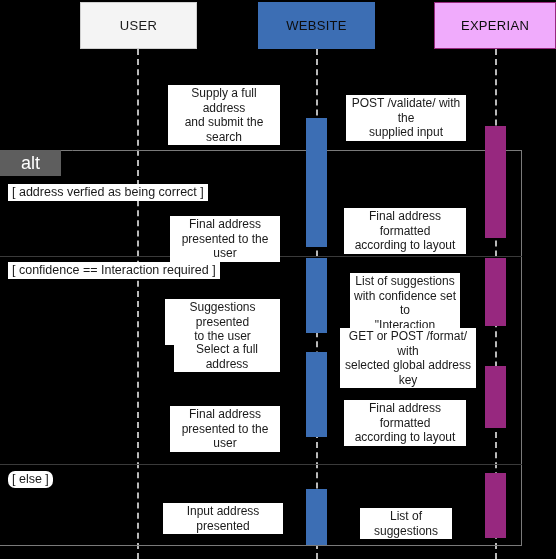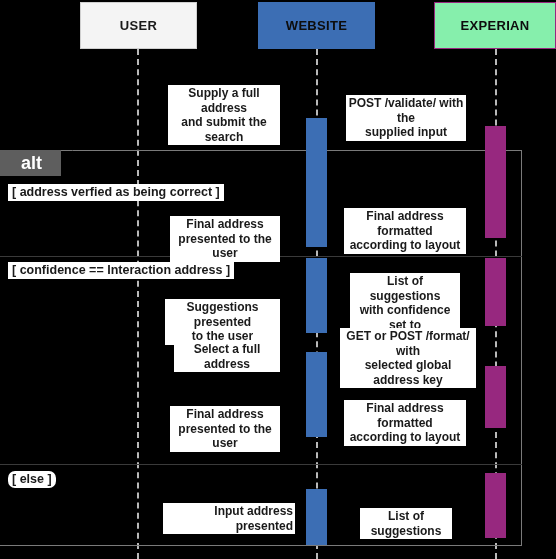--- a/index.html
+++ b/index.html
@@ -2,42 +2,41 @@
 <html><head>
 <meta charset="utf-8">
 <style>
   html,body{margin:0;padding:0;background:#000;}
   #stage{
     position:relative;
     width:556px;height:559px;
     background:#000000;
     font-family:"Liberation Sans", sans-serif;
     overflow:hidden;
-    font-weight:bold;
   }
   
   .participant{
     position:absolute;
     box-sizing:border-box;
     display:flex;align-items:center;justify-content:center;
     font-size:13px;
     letter-spacing:.3px;
     color:#000000;
   }
   .p-user{
     left:80px;top:2px;width:117px;height:47px;
     background:#f4f4f4;border:1px solid #cfcfcf;color:#1a1a1a;
   }
   .p-website{
     left:258px;top:2px;width:117px;height:47px;
     background:#3c6eb4;border:1px solid #3c6eb4;color:#0d0d0d;
   }
   .p-experian{
     left:434px;top:2px;width:122px;height:47px;
-    background:#86efac;border:1px solid #97287f;color:#0d0d0d;
+    background:#f0abfc;border:1px solid #97287f;color:#0d0d0d;
   }
   
   .lifeline{
     position:absolute;
     width:0;
     border-left:2px dashed #b9b9b9;
   }
   .ll-user{left:137px;top:49px;height:510px;}
   .ll-website{left:316px;top:49px;height:510px;}
   .ll-experian{left:495px;top:49px;height:510px;}
@@ -127,21 +126,21 @@
   <div class="activation act-web" style="top:258px;height:75px;"></div>
   <div class="activation act-web" style="top:352px;height:85px;"></div>
   <div class="activation act-web" style="top:489px;height:56px;"></div>
 
   <div class="activation act-exp" style="top:126px;height:112px;"></div>
   <div class="activation act-exp" style="top:258px;height:68px;"></div>
   <div class="activation act-exp" style="top:366px;height:62px;"></div>
   <div class="activation act-exp" style="top:473px;height:65px;"></div>
 
   <div class="guard" style="left:8px;top:184px;">[ address verfied as being correct ]</div>
-  <div class="guard" style="left:8px;top:262px;">[ confidence == Interaction address ]</div>
+  <div class="guard" style="left:8px;top:262px;">[ confidence == Interaction required ]</div>
   <div class="guard" style="left:8px;top:471px;border-radius:7px;">[ else ]</div>
 
   <div class="msg" style="left:168px;top:85px;width:112px;">
     <div>Supply a full address</div>
     <div>and submit the search</div>
   </div>
 
   <div class="msg" style="left:346px;top:95px;width:120px;">
     <div>POST /validate/ with the</div>
     <div>supplied input</div>
@@ -184,17 +183,17 @@
 
   <div class="msg" style="left:170px;top:406px;width:110px;">
     <div>Final address</div>
     <div>presented to the user</div>
   </div>
 
   <div class="msg" style="left:360px;top:508px;width:92px;">
     <div>List of suggestions</div>
   </div>
 
-  <div class="msg" style="left:163px;top:503px;width:132px;text-align:right;">
+  <div class="msg" style="left:163px;top:503px;width:120px;">
     <div>Input address presented</div>
   </div>
 
 </div>
 
 </body></html>

